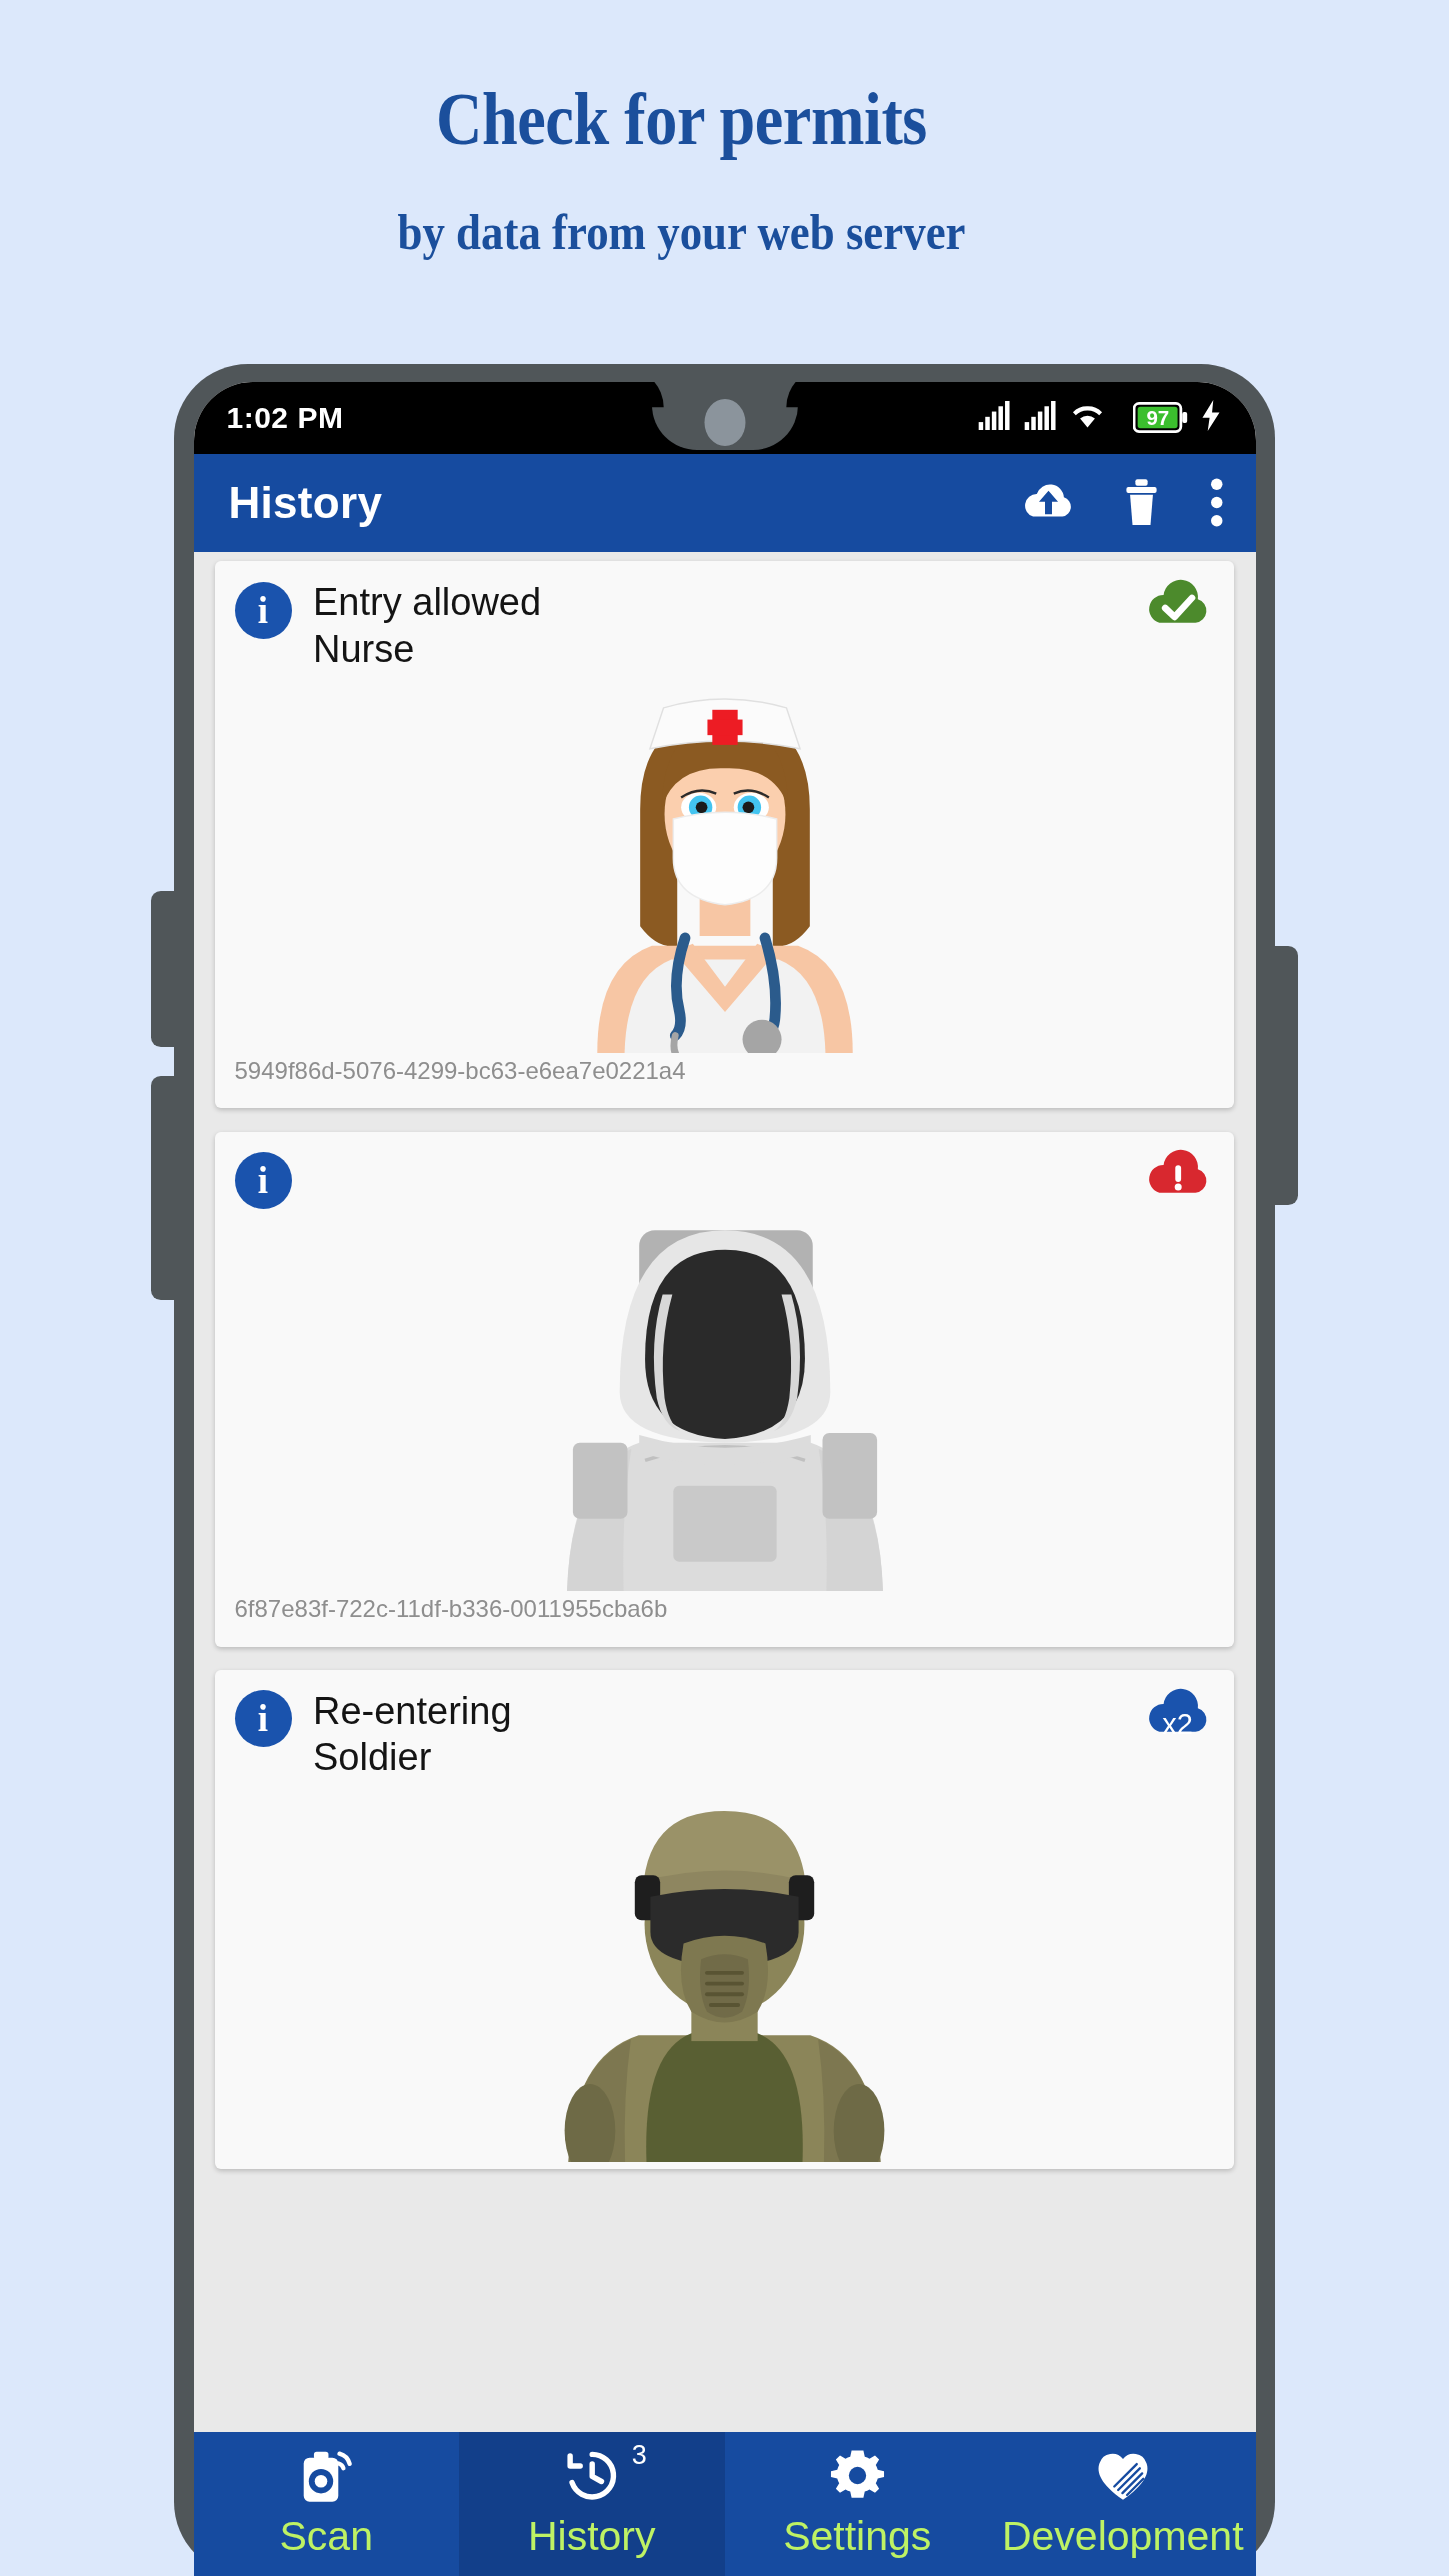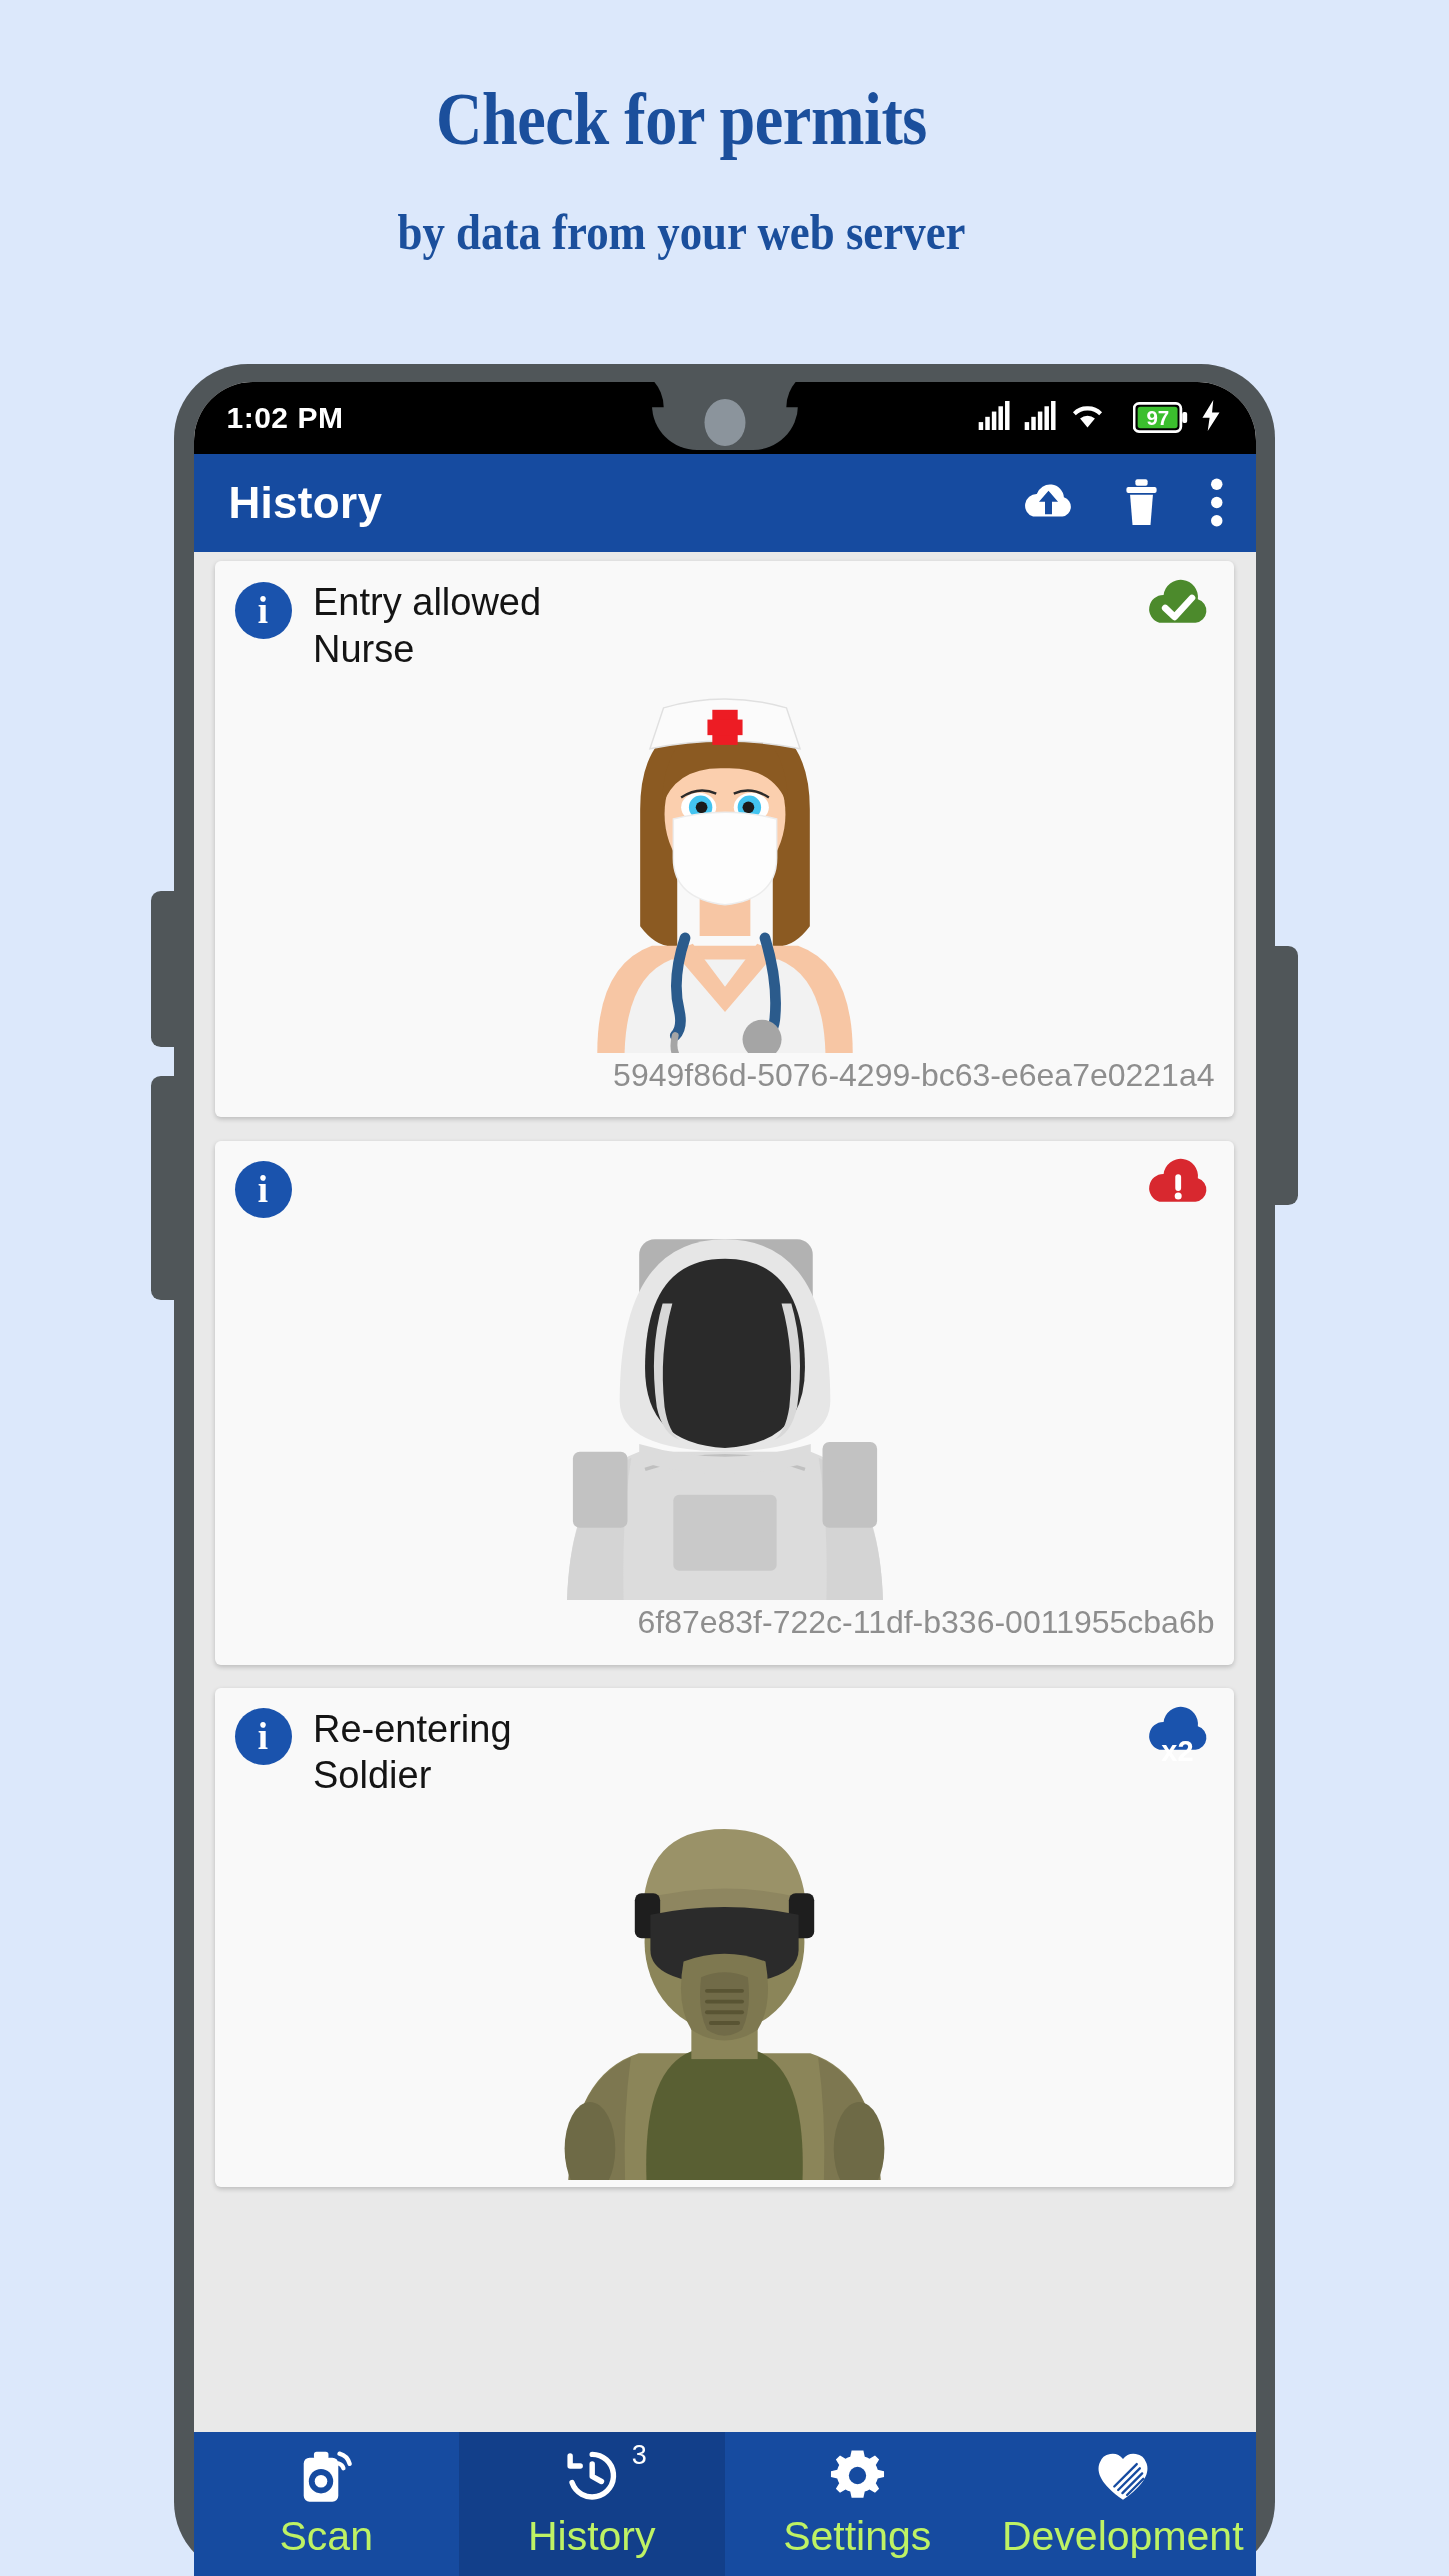--- a/index.html
+++ b/index.html
@@ -134,22 +134,22 @@
   .card-titles{ display:flex; flex-direction:column; gap:3.9px; padding-top:2px; }
   .card-status{ font-size:38px; color:#141414; line-height:1.13; }
   .card-role{ font-size:38px; color:#141414; line-height:1.13; }
   .cloud-badge{ position:absolute; right:21.5px; top:15.6px; }
   .card-art{
     height:390px;
     display:flex; align-items:flex-end; justify-content:center;
     margin-top:-7.8px;
   }
   .card-uuid{
-    text-align:right;
-    font-size:32px;
+    text-align:left;
+    font-size:24px;
     color:#8e8e8e;
     padding:3.9px 0 15.6px 0;
     white-space:nowrap;
   }
 
   
   .bottomnav{
     position:absolute; left:0; right:0; bottom:0;
     height:144px;
     background:#164ba0;
@@ -361,21 +361,21 @@
             <div class="info-badge">i</div>
             <div class="card-titles">
               <div class="card-status">Re-entering</div>
               <div class="card-role">Soldier</div>
             </div>
           </div>
           <div class="cloud-badge" style="position:absolute;right:21.5px;top:15.6px;">
             <svg width="70" height="55" viewBox="0 0 36 28">
               <path d="M28.2 11.3 A8.6 8.6 0 0 0 10.6 9.1 A7.3 7.3 0 0 0 8.4 23.4 L27 23.4 A6.2 6.2 0 0 0 28.2 11.3 Z" fill="#1a53ad"></path>
             </svg>
-            <span style="position:absolute;left:0;top:20px;width:70px;height:55px;display:flex;align-items:center;justify-content:center;color:#fff;font-size:29px;font-weight:bold;">x2</span>
+            <span style="position:absolute;left:0;top:11px;width:70px;height:55px;display:flex;align-items:center;justify-content:center;color:#fff;font-size:29px;font-weight:normal;">x2</span>
           </div>
           <div class="card-art">
             <svg width="371" height="390" viewBox="0 0 380 400">
 
               <path d="M30 400 q4 -108 72 -130 l176 0 q68 22 72 130 Z" fill="#8b8559"></path>
 
               <path d="M30 400 q4 -100 64 -126 q-8 58 -6 126 Z" fill="#7d7750"></path>
               <path d="M350 400 q-4 -100 -64 -126 q8 58 6 126 Z" fill="#7d7750"></path>
 
               <ellipse cx="52" cy="368" rx="26" ry="48" fill="#6e6a46"></ellipse>

